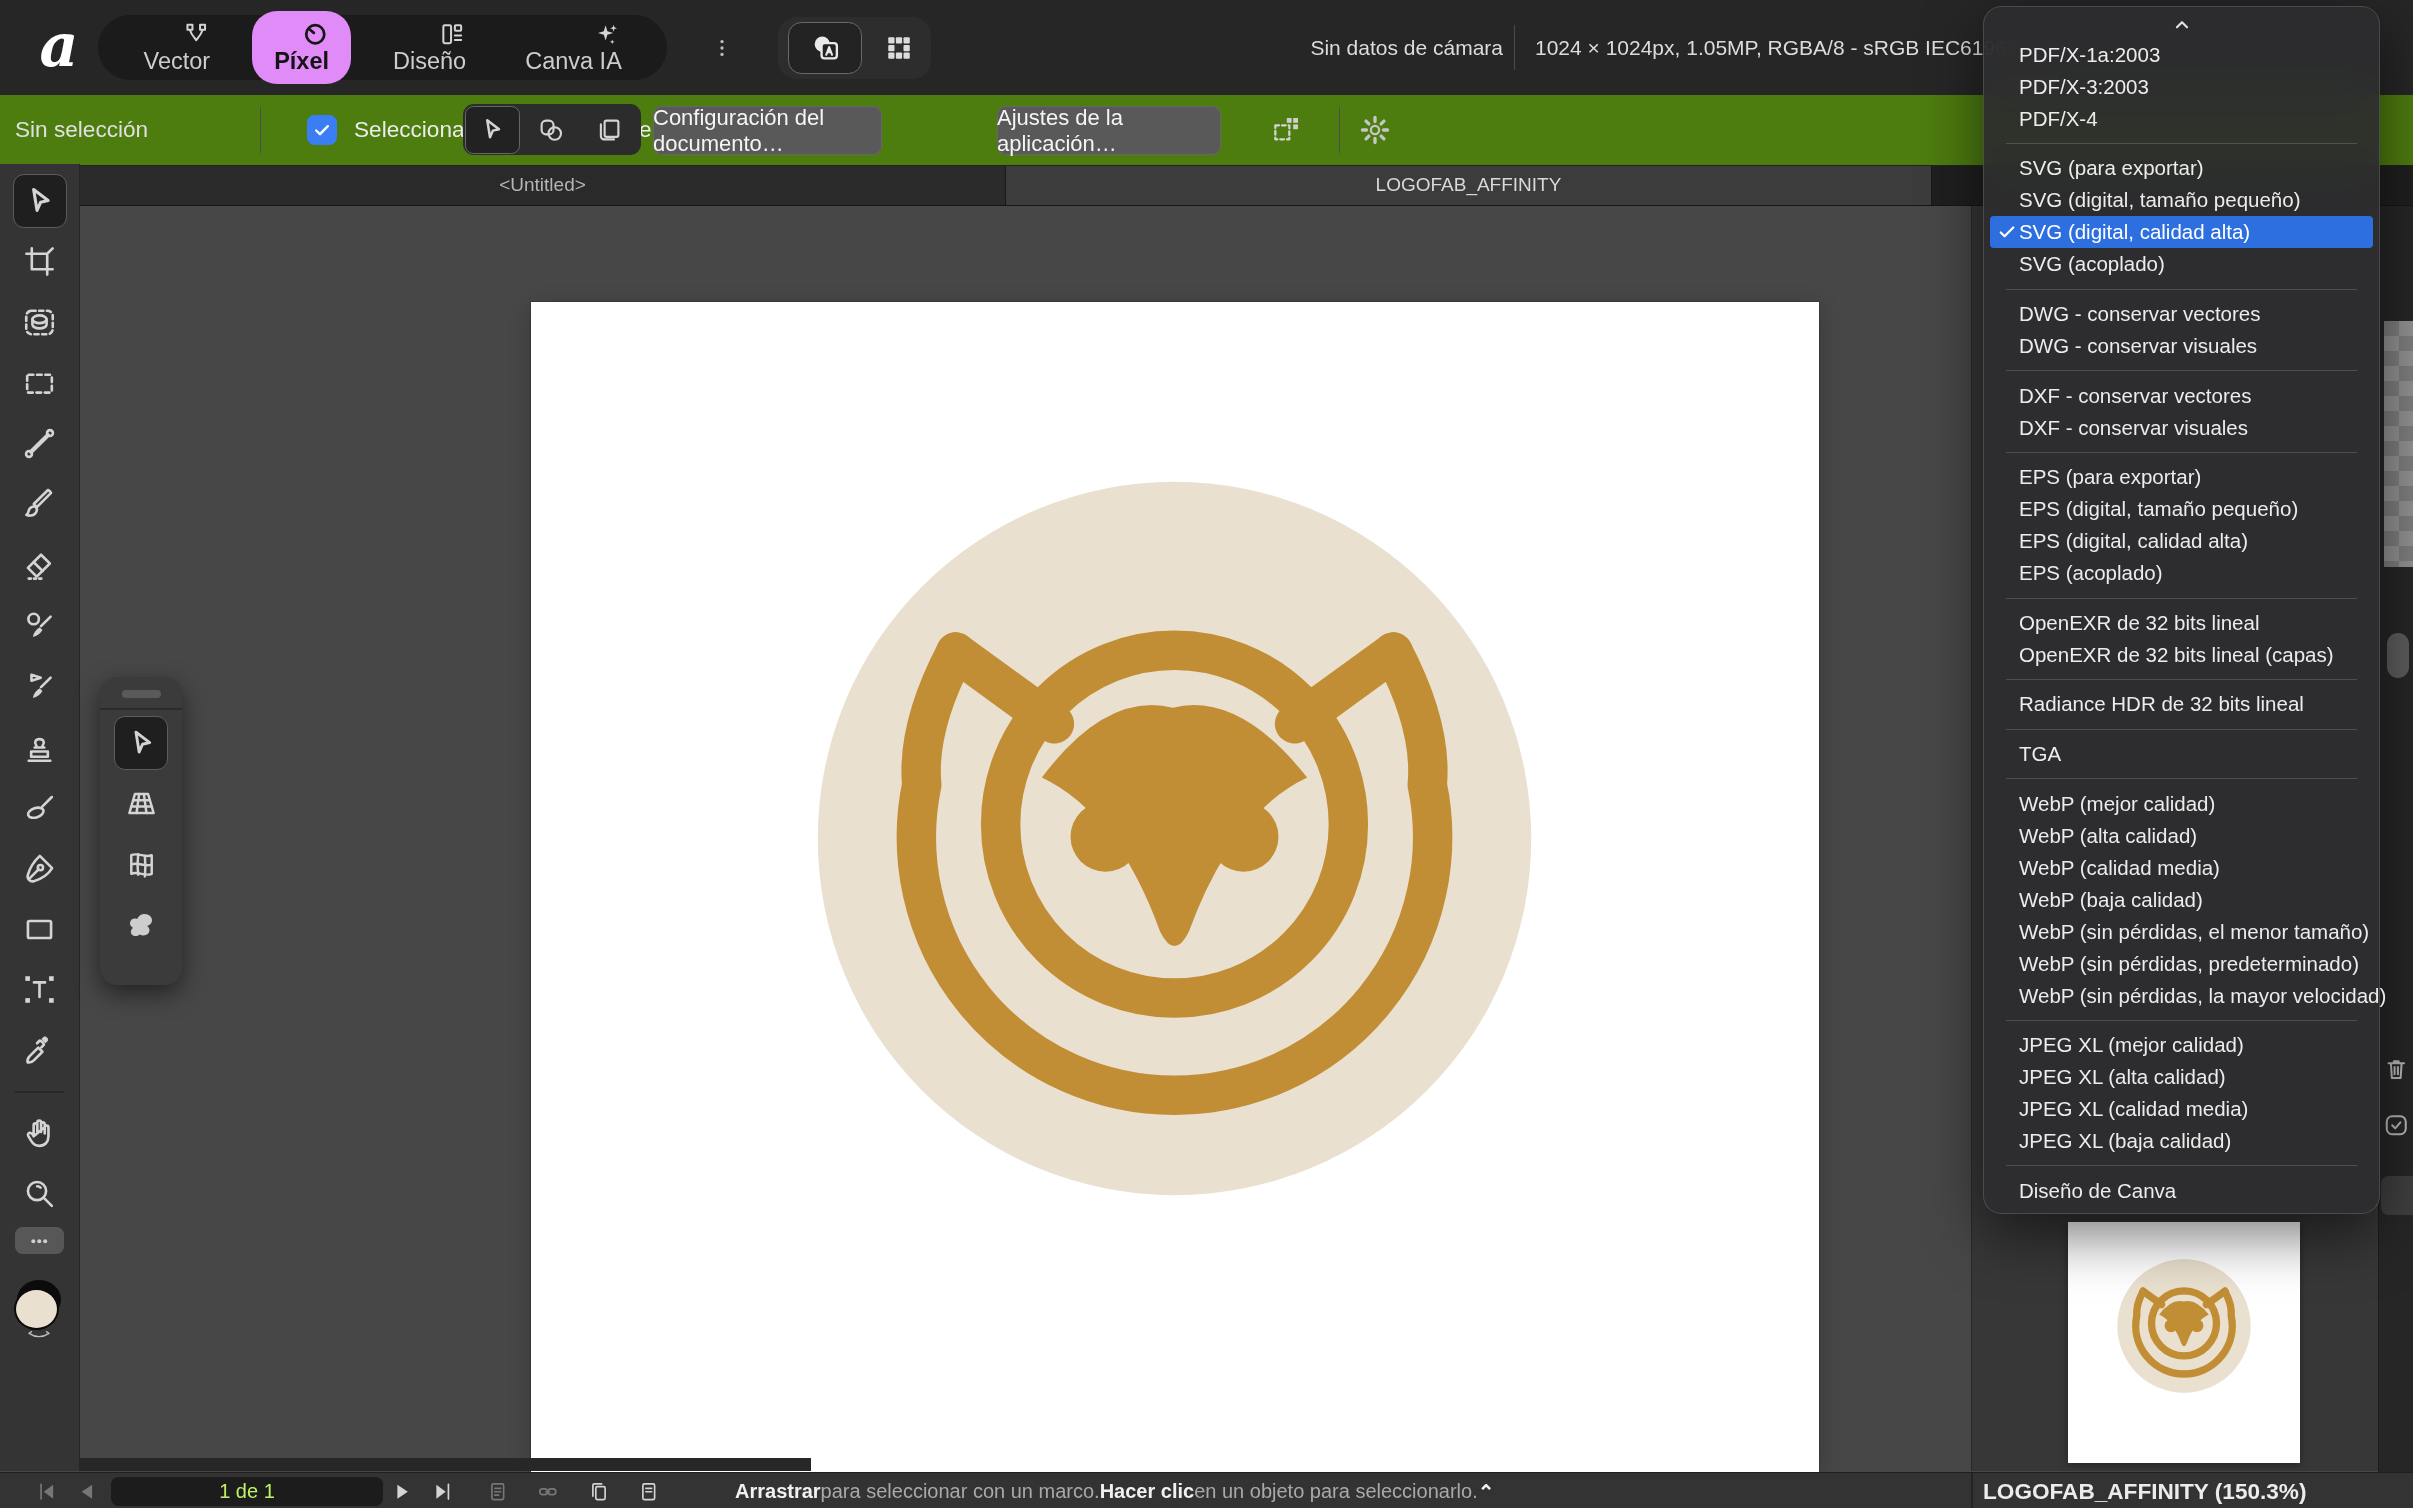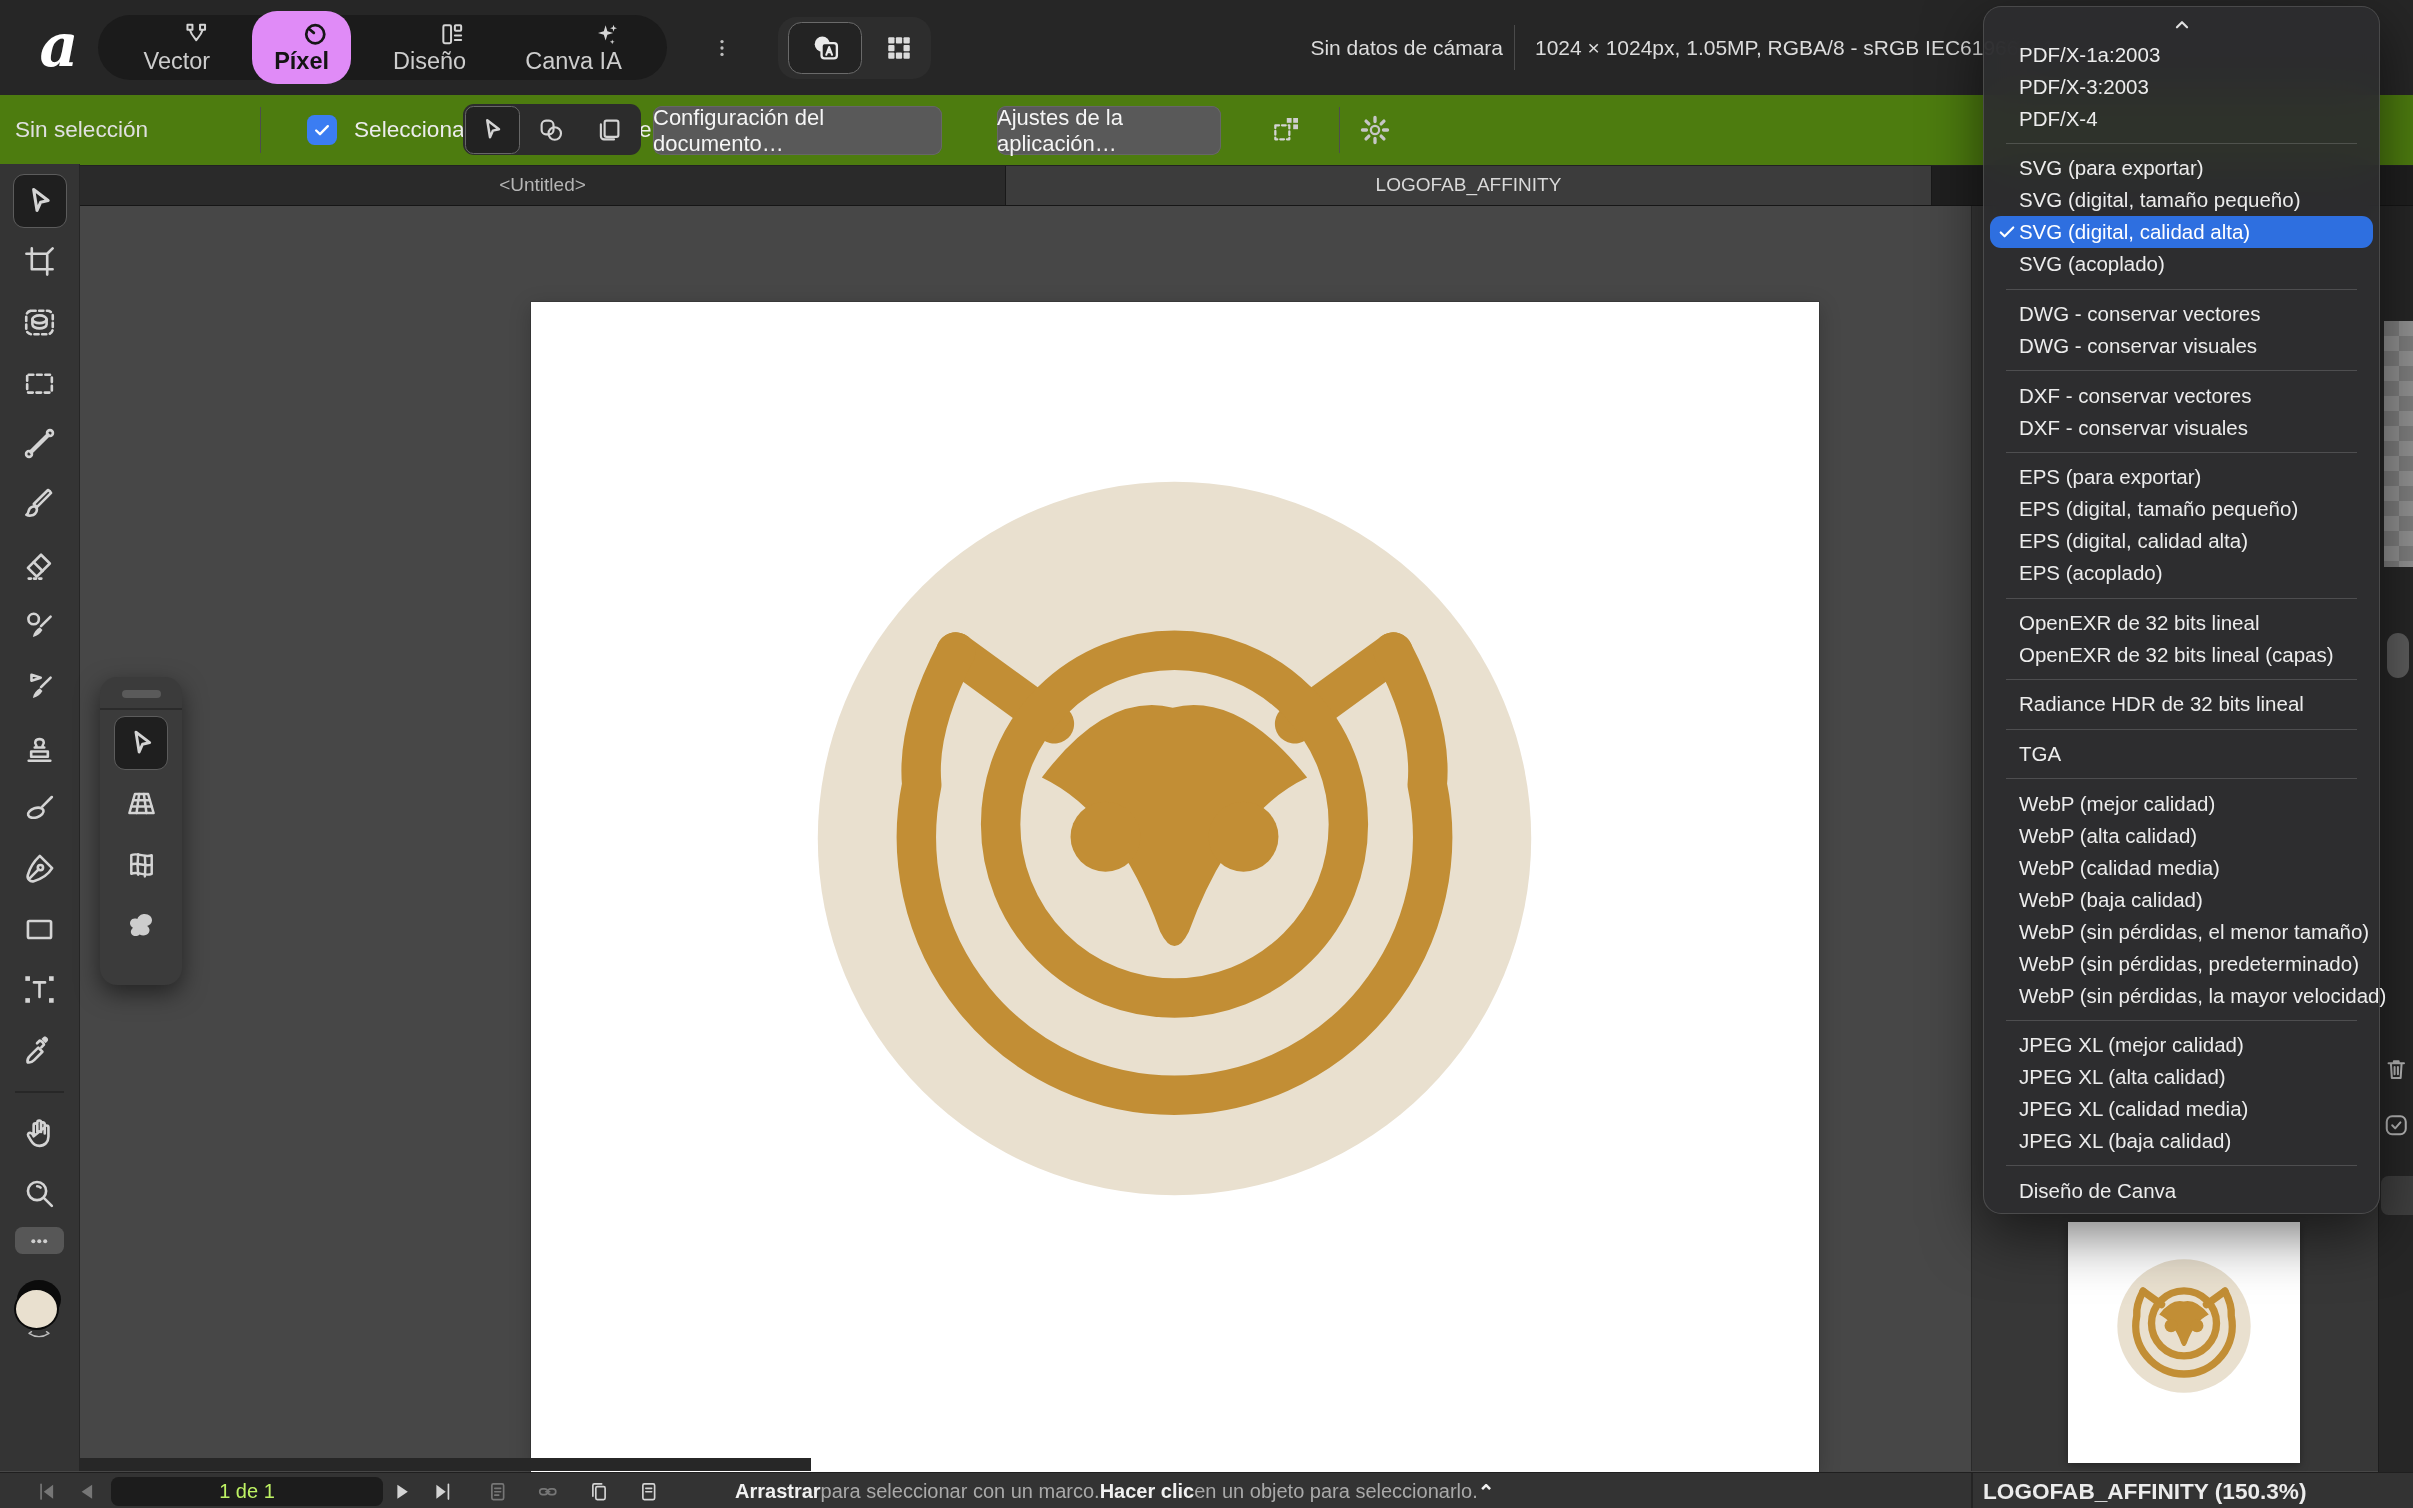--- a/index.html
+++ b/index.html
@@ -111,21 +111,21 @@
   
   .dropdown{position:absolute;left:1983px;top:5.9px;width:397px;height:1208px;border-radius:18.4px;
     background:rgba(44,44,47,.92);border:0.8px solid rgba(255,255,255,.14);box-sizing:border-box;
     box-shadow:0 20px 59px rgba(0,0,0,.55);z-index:9;backdrop-filter:blur(23.5px) saturate(1.15);
     display:flex;flex-direction:column;padding:5px 0 6.7px 0;}
   .menu-chevron{height:27px;display:flex;align-items:center;justify-content:center;flex:0 0 auto;}
   .menu-chevron svg{width:22px;height:22px;}
   .menu-list{flex:1;display:flex;flex-direction:column;}
   .menu-item{position:relative;height:32px;display:flex;align-items:center;padding-left:35px;
     color:#ececec;font-size:20.5px;flex:0 0 auto;white-space:nowrap;}
-  .menu-item.selected{background:var(--accent,#2e6fe0);margin:0 5.9px;padding-left:29px;border-radius:11px;color:#fff;}
+  .menu-item.selected{background:var(--accent,#2e6fe0);margin:0 5.9px;padding-left:29px;border-radius:4px;color:#fff;}
   .menu-item .chk{position:absolute;left:7.5px;top:5.9px;width:20px;height:20px;}
   .menu-sep{height:0.8px;background:rgba(255,255,255,.16);margin:8.4px 22px;flex:0 0 auto;}
 
   
   .statusbar{position:absolute;left:0;top:1472px;width:2413px;height:37px;background:#333;z-index:7;
     border-top:0.8px solid #1f1f1f;box-sizing:border-box;}
   .sb-icon{position:absolute;top:6.7px;width:23.5px;height:23.5px;}
   .sb-icon svg{width:23.5px;height:23.5px;}
   .dim{opacity:.42;}
   .page-pill{position:absolute;left:111px;top:4.2px;width:272px;height:28.5px;background:#1c1c1c;border-radius:7.5px;
@@ -306,21 +306,21 @@
         </div>
       <div class="seltool">
           <span class="st-i" style="display: flex; width: 30px; height: 30px;">
             <svg viewBox="0 0 24 24" fill="none" stroke="#d4d4d4" stroke-width="1.7" stroke-linecap="round" stroke-linejoin="round">
               <rect x="8.5" y="4.5" width="11" height="13" rx="1.5"></rect>
               <path d="M5.5 7.5 v9.5 a2.5 2.5 0 0 0 2.5 2.5 h8"></path>
             </svg>
           </span>
         </div>
     </div>
-    <div class="ctx-btn" style="left:653px;width:289px;">Configuración del documento…</div>
+    <div class="ctx-btn" style="left:653px;width:229px;">Configuración del documento…</div>
     <div class="ctx-btn" style="left:997px;width:224px;">Ajustes de la aplicación…</div>
     <div class="icon-plain" style="left:1267px;top:18.4px;width:37px;height:34px;">
         <svg viewBox="0 0 24 24" fill="none" stroke="#d4d4d4" stroke-width="1.7" stroke-linecap="round" stroke-linejoin="round">
           <g fill="#cfcfcf" stroke="none">
             <rect x="12.6" y="3" width="3.6" height="3.6"></rect>
             <rect x="17.4" y="3" width="3.6" height="3.6"></rect>
             <rect x="17.4" y="7.8" width="3.6" height="3.6"></rect>
           </g>
           <path stroke-dasharray="2.8 2.2" d="M4 8.5 h10.5 v10.5 H4 z"></path>
         </svg>

